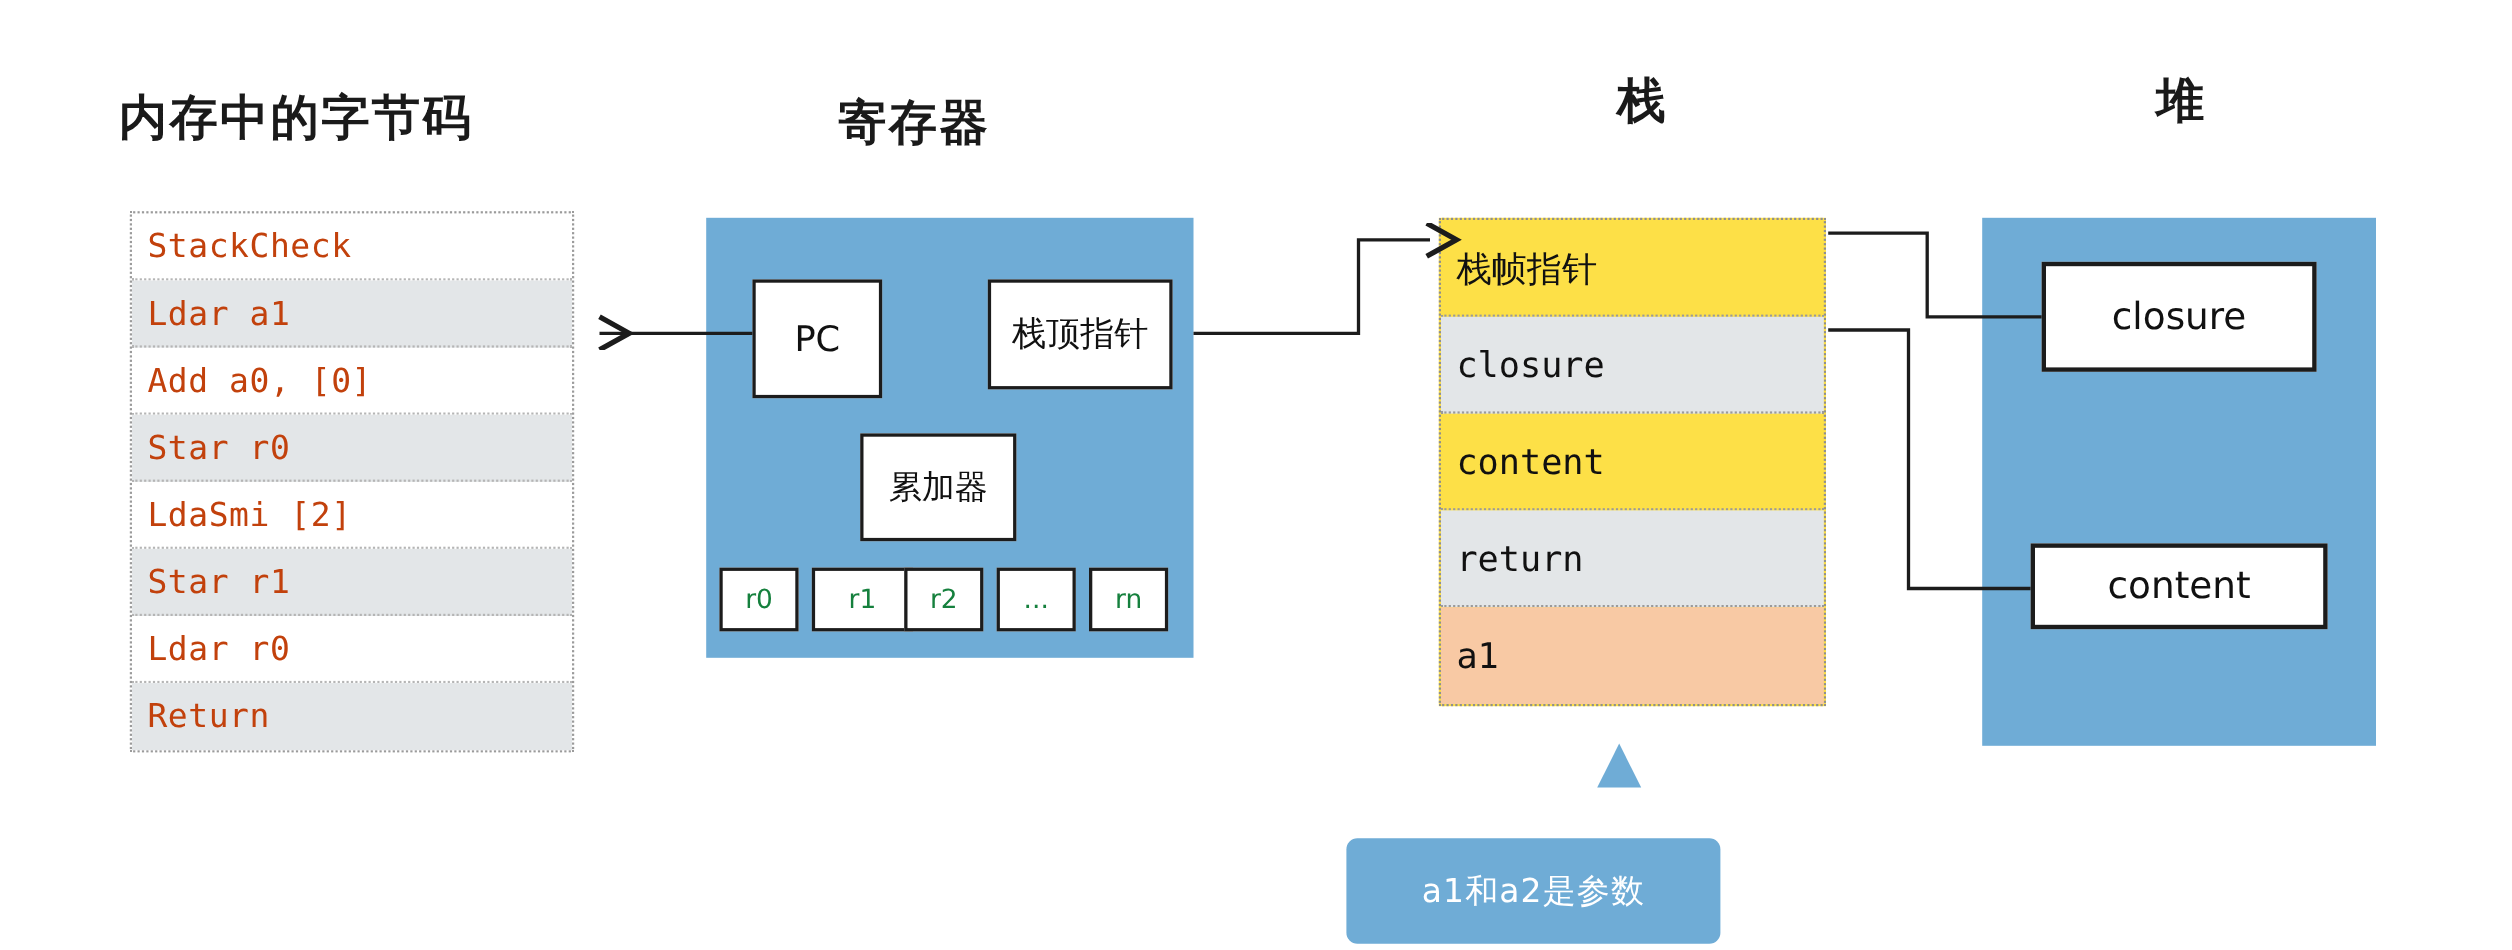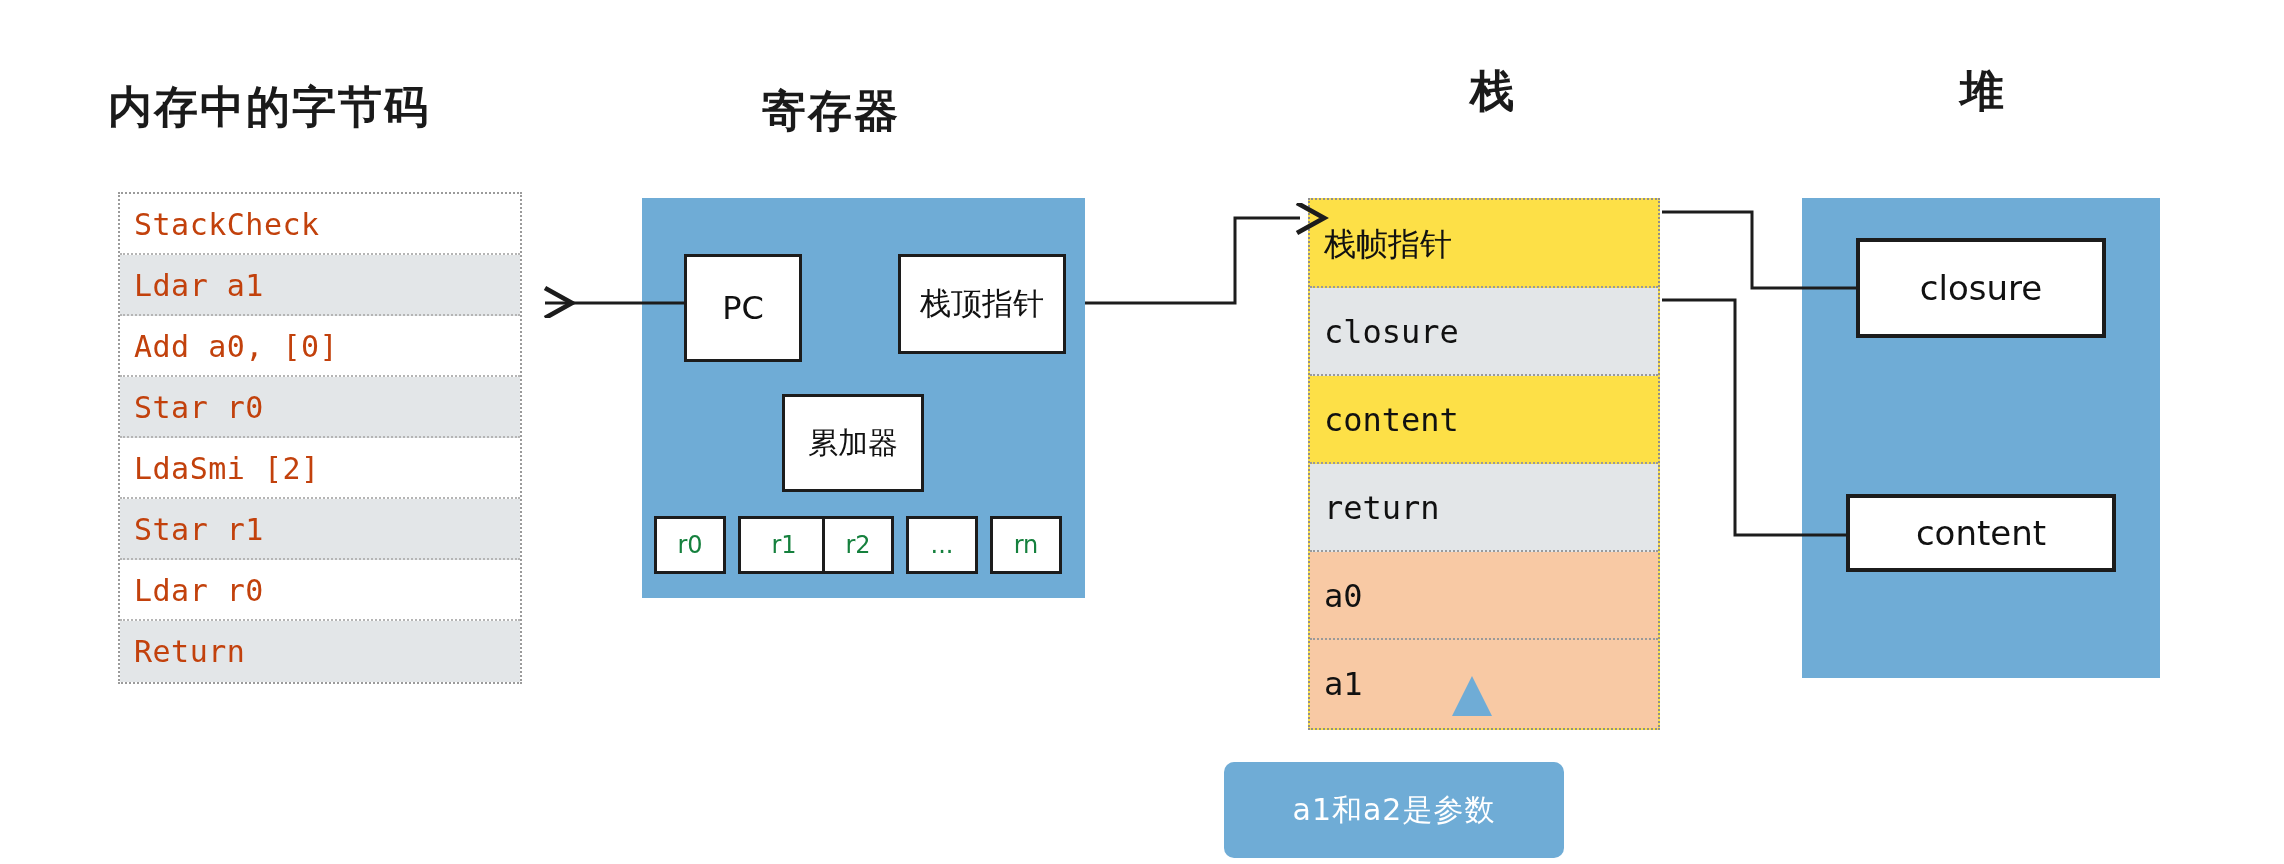--- a/index.html
+++ b/index.html
@@ -225,21 +225,20 @@
     <div class="reg-small" id="reg-r2">r2</div>
     <div class="reg-small" id="reg-dots">...</div>
     <div class="reg-small" id="reg-rn">rn</div>
   </div>
 
   <div id="stack-list">
     <div class="stk-row cjk">栈帧指针</div>
     <div class="stk-row mono shaded">closure</div>
     <div class="stk-row mono">content</div>
     <div class="stk-row mono shaded">return</div>
-    <div class="stk-row mono arg">a0</div>
     <div class="stk-row mono arg">a1</div>
   </div>
 
   <div id="heap-panel">
     <div class="heap-box" id="heap-closure">closure</div>
     <div class="heap-box" id="heap-content">content</div>
   </div>
 
   <div id="callout-tail"></div>
   <div id="callout">a1和a2是参数</div>

